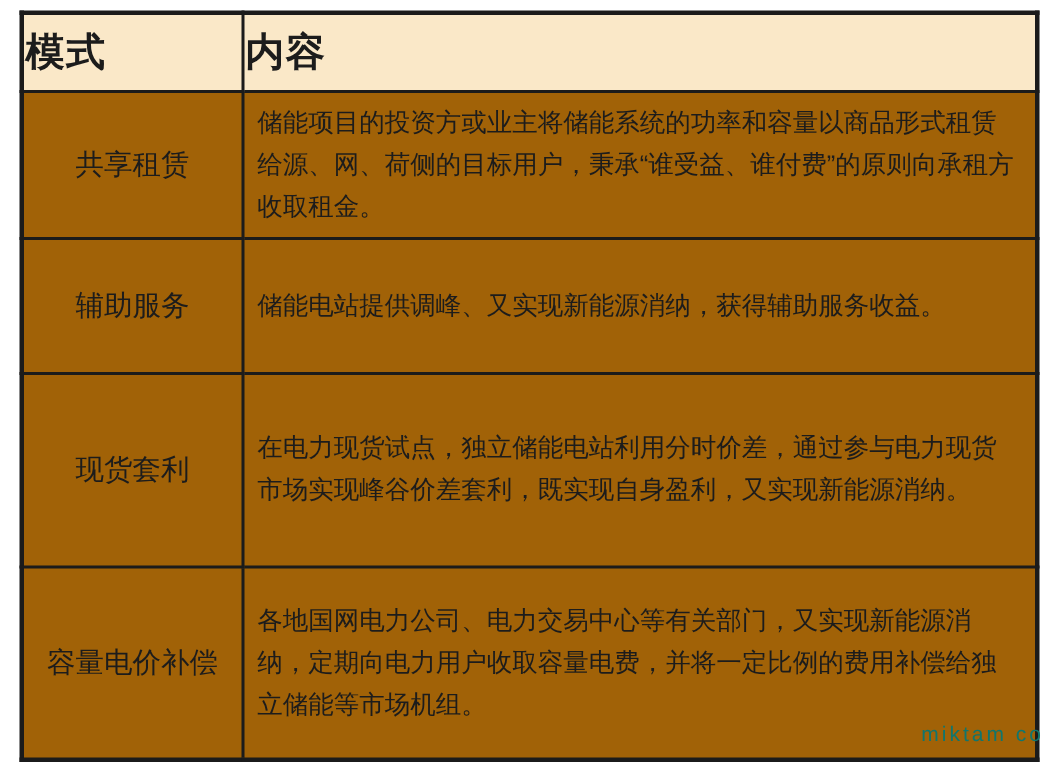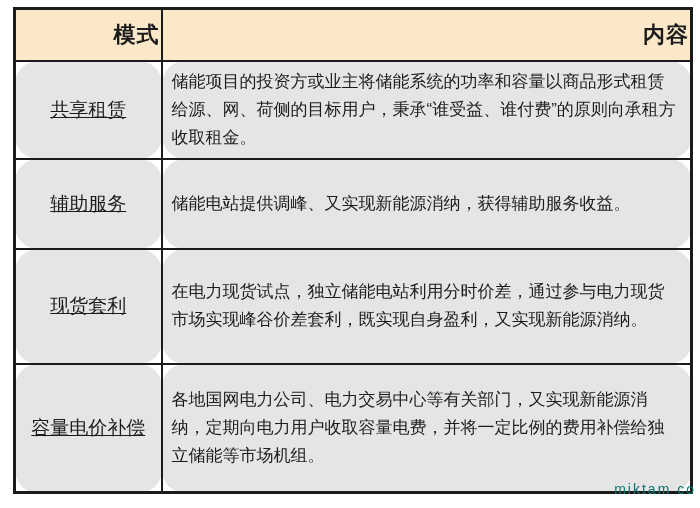--- a/index.html
+++ b/index.html
@@ -28,42 +28,41 @@
   table.modes col.col-mode { width: 147px; }
   table.modes col.col-content { width: 530px; }
   table.modes th, table.modes td {
     border: 2px solid #1b1b1b;
     vertical-align: middle;
     color: #1c1c1c;
   }
   table.modes thead tr { height: 52px; }
   table.modes th {
     background: #FAE8C8;
-    font-size: 22px;
+    font-size: 26px;
     font-weight: bold;
-    text-align: right;
+    text-align: left;
     letter-spacing: 1px;
   }
-  table.modes td { background: #e5e5e5; border-radius: 23px; }
+  table.modes td { background: #a16207; }
   td.mode-cell {
     font-size: 19px;
     text-align: center;
     padding: 0 4px;
-    text-decoration: underline;
   }
   td.content-cell {
     font-size: 17px;
     text-align: left;
     line-height: 28px;
     padding: 6px 9px;
     word-break: break-all;
   }
   tr.row-1 { height: 97px; }
   tr.row-2 { height: 90px; }
-  tr.row-3 { height: 115px; }
+  tr.row-3 { height: 129px; }
   tr.row-4 { height: 129px; }
   .watermark {
     position: absolute;
     top: 481px;
     right: 4px;
     color: #0f766e;
     font-size: 14px;
     letter-spacing: 2px;
     z-index: 5;
     pointer-events: none;

